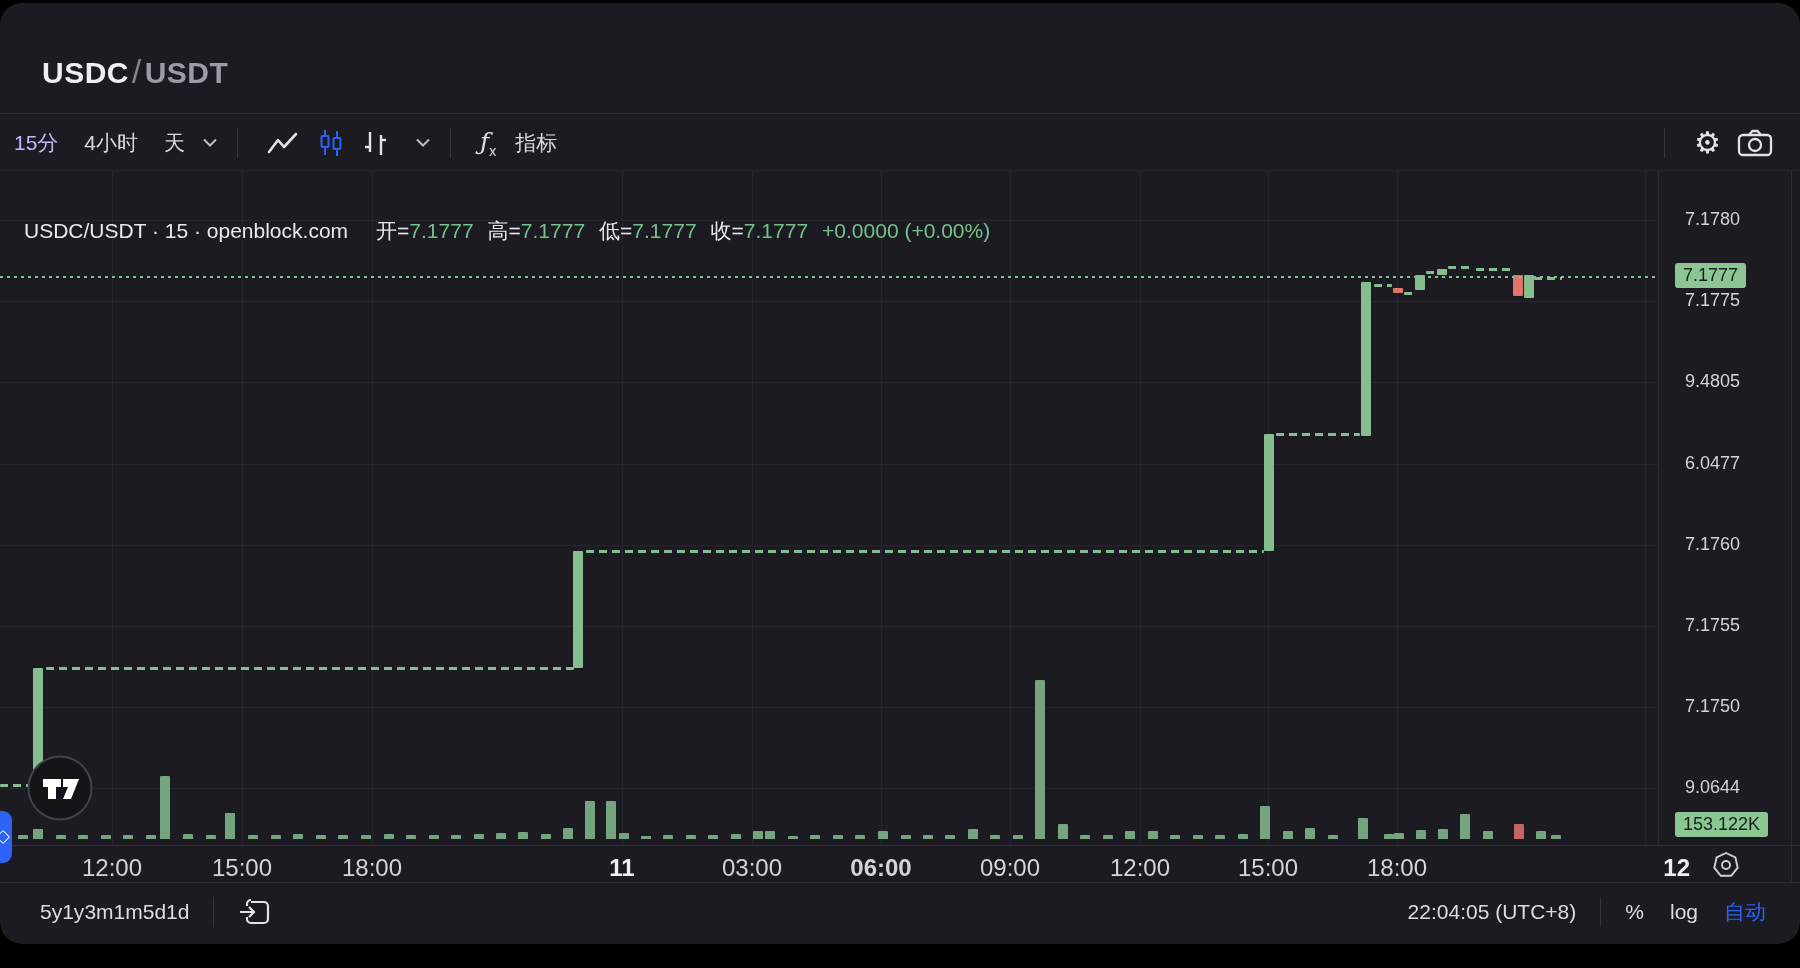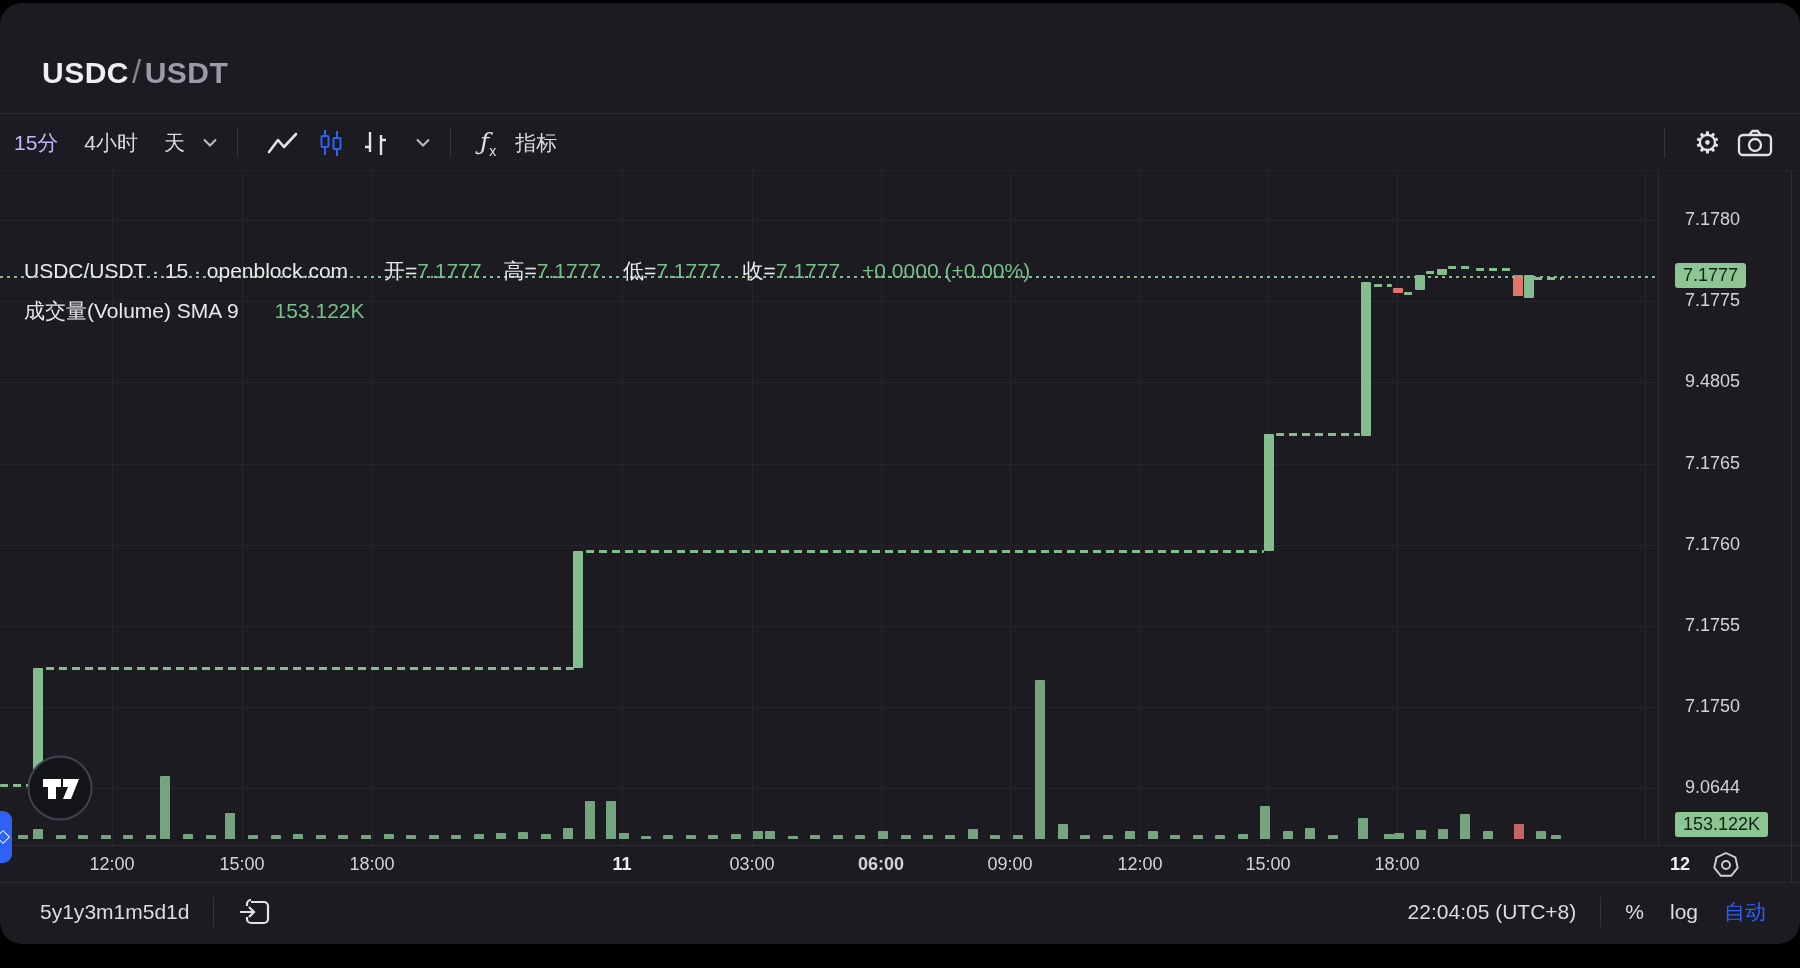--- a/index.html
+++ b/index.html
@@ -29,37 +29,37 @@
   
   .chart{position:absolute;left:0;top:167px;width:100%;height:675px;border-top:1px solid #222228;}
   .plot{position:absolute;left:0;top:0;width:1658px;height:675px;overflow:hidden;}
   .hgrid{position:absolute;left:0;width:1658px;height:1px;background:#25252c;}
   .vgrid{position:absolute;top:0;width:1px;height:675px;background:#25252c;}
   .step{position:absolute;height:3px;border-radius:1px;}
   .candle{position:absolute;border-radius:1px;}
   .vbar{position:absolute;border-radius:1px 1px 0 0;}
   .priceline{position:absolute;left:0;width:1658px;height:2px;}
   .legend{position:absolute;left:24px;top:46px;z-index:6;font-size:21px;white-space:nowrap;}
-  .l1{display:flex;gap:8px;align-items:baseline;color:#e8e9ec;margin-top:40px;}
+  .l1{display:flex;gap:0;align-items:baseline;color:#e8e9ec;}
   .l1 .sym{margin-right:28px;}
   .l1 .pair{margin-right:14px;}
   .lg{color:#74c289;}
   .l2{margin-top:12px;color:#e8e9ec;}
   .l2 .lg{margin-left:30px;}
   .tvlogo{position:absolute;left:26px;top:583px;z-index:7;}
   
   .paxis{position:absolute;left:1658px;top:0;width:142px;height:675px;border-left:1px solid #2c2c34;}
   .paxis-label{position:absolute;left:26px;font-size:18px;color:#d3d4d9;}
   .badge{position:absolute;left:16px;background:#8cc793;color:#12211a;font-size:18px;
     padding:2px 8px;border-radius:3px;font-weight:400;}
   .rborder{position:absolute;left:1791px;top:167px;width:1px;height:712px;background:#2c2c34;}
   
   .taxis{position:absolute;left:0;top:842px;width:100%;height:37px;border-top:1px solid #2c2c34;}
   .t-label{position:absolute;top:8px;width:90px;margin-left:-45px;text-align:center;
-    font-size:18px;color:#d3d4d9;}
+    font-size:24px;color:#d3d4d9;}
   .t-label.bold{font-weight:bold;color:#f0f0f3;}
   .taxis-gear{position:absolute;left:1710px;top:4px;cursor:pointer;}
   
   .bottombar{position:absolute;left:0;top:879px;width:100%;height:58px;border-top:1px solid #2c2c34;
     display:flex;align-items:center;font-size:21px;color:#dcdde1;}
   .bb-range{cursor:pointer;}
   .bb-div{width:1px;height:30px;background:#34343c;margin:0 24px;}
   .bb-icon{display:flex;align-items:center;cursor:pointer;}
   .bb-spacer{flex:1;}
   .bb-clock{cursor:pointer;}
@@ -142,24 +142,20 @@
   <div class="chart">
     <div class="plot">
       <div class="legend">
         <div class="l1">
           <span class="sym">USDC/USDT · 15 · openblock.com</span>
           <span class="pair"><span>开=</span><span class="lg">7.1777</span></span>
           <span class="pair"><span>高=</span><span class="lg">7.1777</span></span>
           <span class="pair"><span>低=</span><span class="lg">7.1777</span></span>
           <span class="pair"><span>收=</span><span class="lg">7.1777</span></span>
           <span class="lg">+0.0000 (+0.00%)</span>
-        </div>
-        <div class="l2">
-          <span>成交量(Volume) SMA 9</span>
-          <span class="lg">153.122K</span>
         </div>
       </div>
       <div class="tvlogo">
         <svg width="68" height="68" viewBox="0 0 68 68">
           <circle cx="34" cy="34" r="31.5" fill="#141519" stroke="#40434e" stroke-width="2"></circle>
           <polygon points="17,25 35,25 35,33 30,33 30,45 22,45 22,33 17,33" fill="#fff"></polygon>
           <polygon points="37,25 53,25 45,45 37,45 42,33 37,33" fill="#fff"></polygon>
         </svg>
       </div>
     <div class="hgrid" style="top: 49px;"></div>
@@ -271,21 +267,21 @@
         <div class="vbar" style="left: 1483px; width: 10px; top: 660px; height: 8px; background: rgb(132, 189, 142); opacity: 0.85;"></div>
         <div class="vbar" style="left: 1514px; width: 10px; top: 653px; height: 15px; background: rgb(226, 115, 107); opacity: 0.85;"></div>
         <div class="vbar" style="left: 1536px; width: 10px; top: 660px; height: 8px; background: rgb(132, 189, 142); opacity: 0.85;"></div>
         <div class="vbar" style="left: 1551px; width: 10px; top: 664px; height: 4px; background: rgb(132, 189, 142); opacity: 0.85;"></div>
         <div class="priceline" style="top: 105px; background: repeating-linear-gradient(90deg, rgb(132, 189, 142) 0px, rgb(132, 189, 142) 3px, transparent 3px, transparent 7px);"></div>
       </div>
     <div class="paxis">
         <div class="paxis-label" style="top: 38px;">7.1780</div>
         <div class="paxis-label" style="top: 119px;">7.1775</div>
         <div class="paxis-label" style="top: 200px;">9.4805</div>
-        <div class="paxis-label" style="top: 282px;">7.1765</div>
+        <div class="paxis-label" style="top: 282px;">6.0477</div>
         <div class="paxis-label" style="top: 363px;">7.1760</div>
         <div class="paxis-label" style="top: 444px;">7.1755</div>
         <div class="paxis-label" style="top: 525px;">7.1750</div>
         <div class="paxis-label" style="top: 606px;">9.0644</div>
         <div class="badge" style="top: 92px;">7.1777</div>
         <div class="badge" style="top: 641px;">153.122K</div>
       </div>
   </div>
   <div class="rborder"></div>
 

